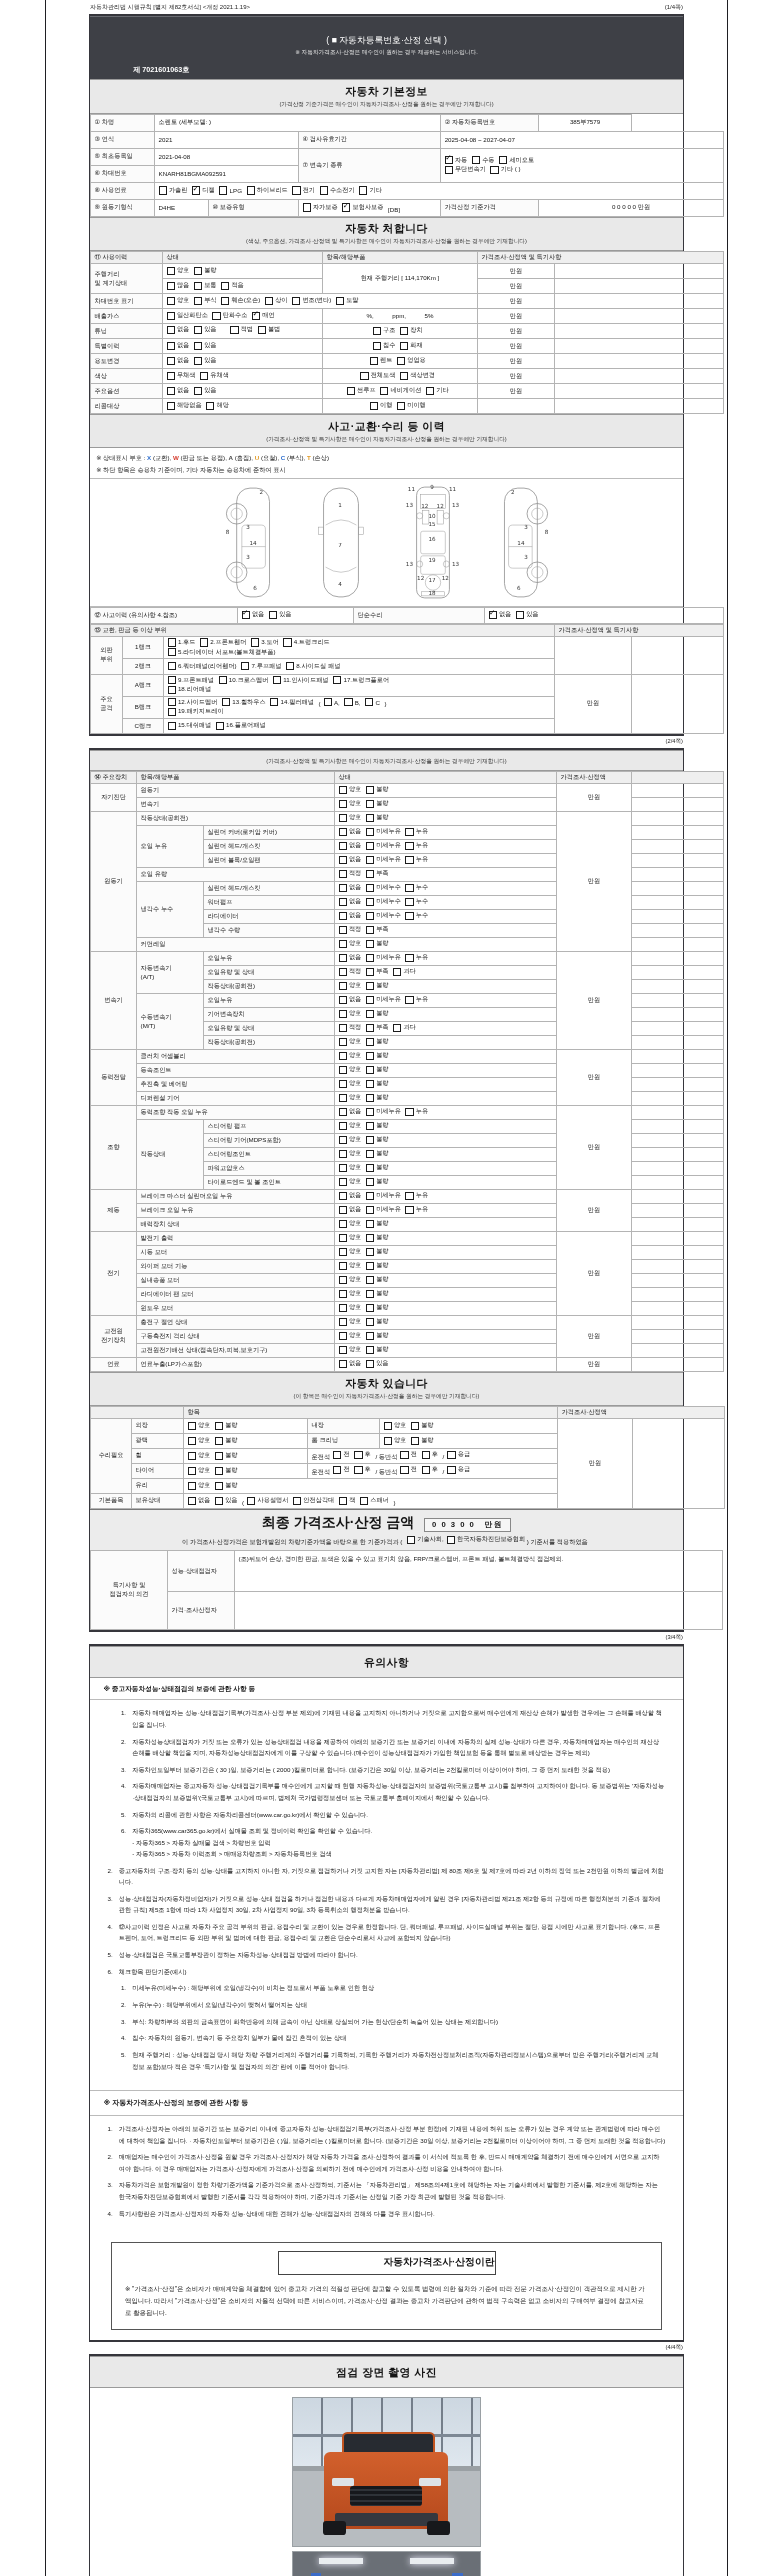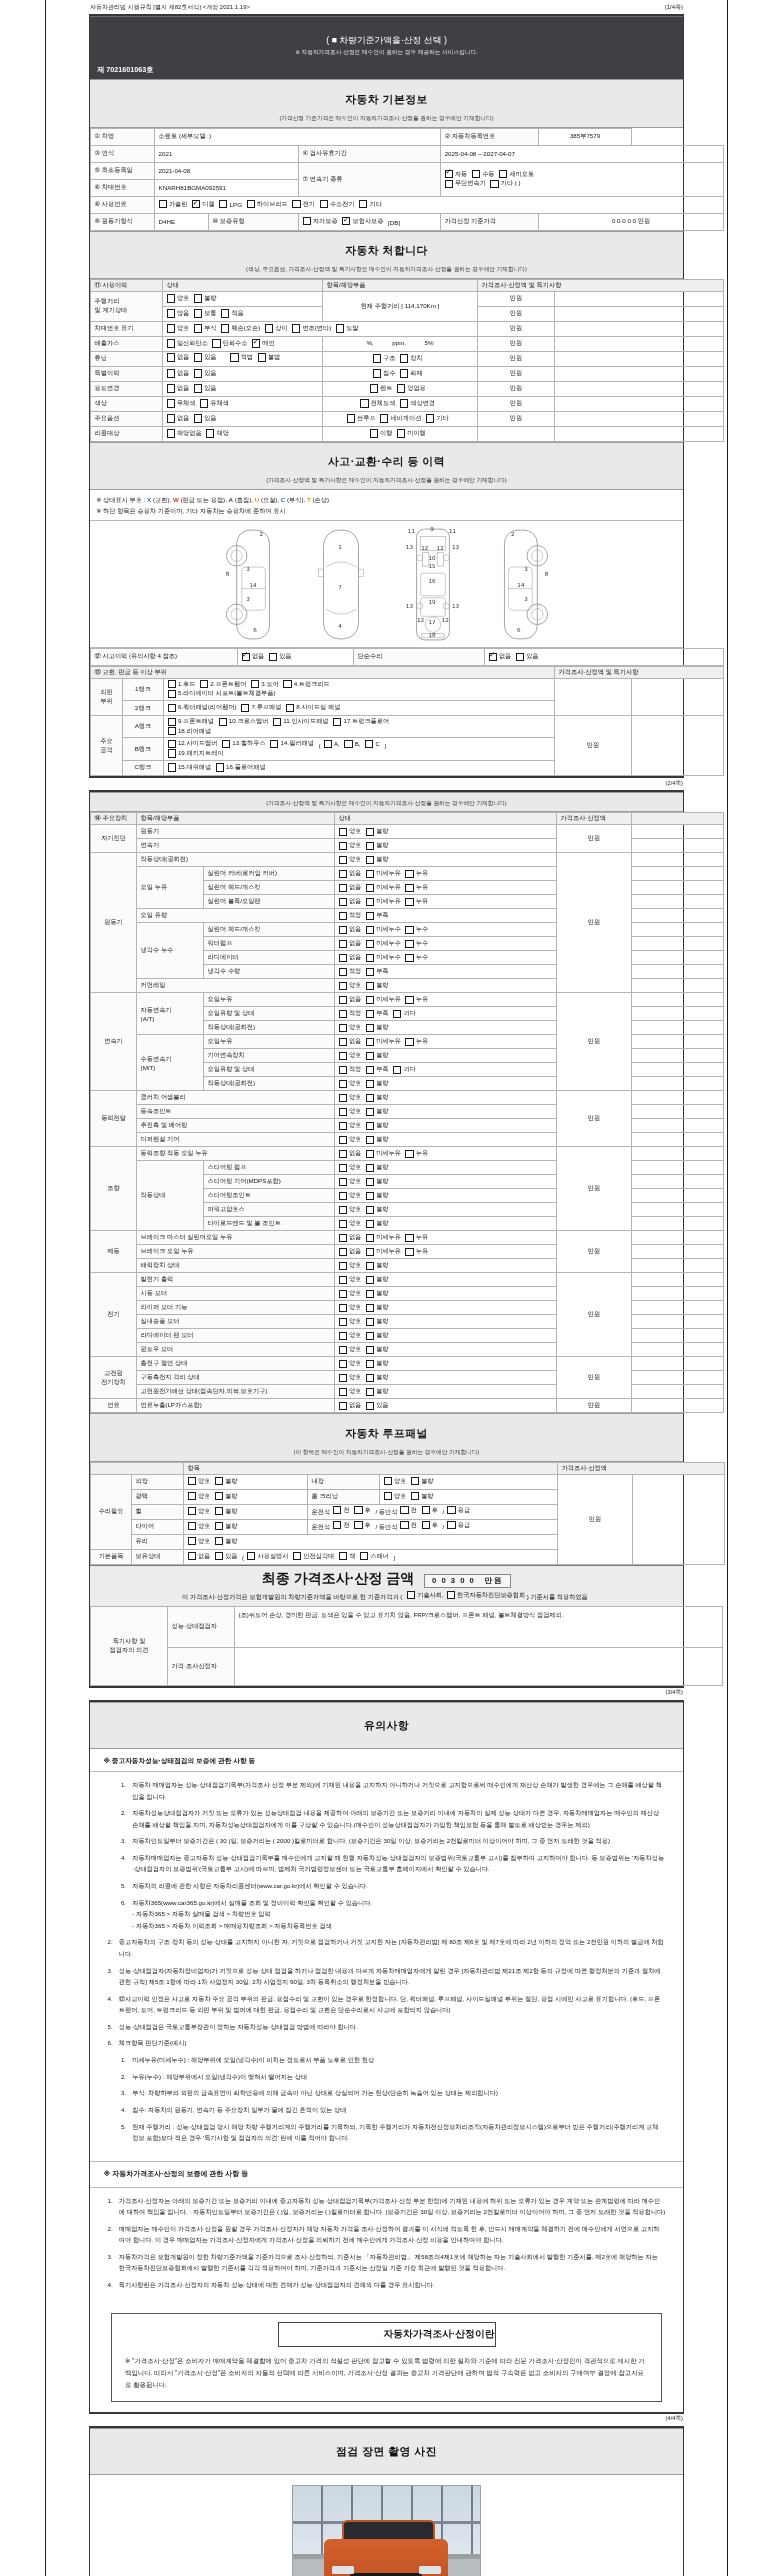--- a/index.html
+++ b/index.html
@@ -5,23 +5,23 @@
   html,body{margin:0;padding:0;background:#fff;}
   body{width:773px;font-family:"Liberation Sans","DejaVu Sans",sans-serif;color:#151515;}
   .sheet{margin:0 45px;border-left:1px solid #1f1f23;border-right:1px solid #1f1f23;min-height:2574px;box-sizing:border-box;padding:1.5px 43px 12.4px 43px;}
   .topline{display:flex;justify-content:space-between;font-size:6px;color:#222;padding:1.5px 1px 2.1px 1px;}
   .page{border:1.5px solid #36363c;border-top-width:2.6px;border-bottom-width:2.6px;background:#fff;}
   .pagemark{text-align:right;font-size:5.7px;padding:1.5px 1px 2.6px 1px;color:#222;}
   .dkhead{background:#3e4046;color:#fff;padding:13.4px 7.2px 4.1px 7.2px;border-top:1.5px solid #6a6c72;}
   .dkhead .ttl{text-align:center;font-size:15.5px;font-weight:bold;letter-spacing:1px;}
   .dkhead .sel{text-align:center;font-size:8.8px;margin-top:4.1px;}
   .dkhead .nt{text-align:center;font-size:5.7px;margin-top:2.6px;color:#e8e8e8;}
-  .dkhead .docno{font-size:7.2px;font-weight:bold;margin-top:8.2px;text-align:left;}
+  .dkhead .docno{font-size:7.2px;font-weight:bold;margin-top:8.2px;text-align:left;margin-left:36px;}
   .band{background:#e9e9e9;border-top:0.5px solid #9a9a9a;border-bottom:0.5px solid #9a9a9a;text-align:center;padding:4.6px 0 3.6px 0;}
-  .band h2{margin:8px;font-size:10.8px;font-weight:bold;letter-spacing:0.5px;}
+  .band h2{margin:0;font-size:10.8px;font-weight:bold;letter-spacing:0.5px;}
   .band .bsub{font-size:5.7px;margin-top:2.1px;color:#333;}
   table.t{width:100%;border-collapse:collapse;table-layout:fixed;}
   table.t td,table.t th{border:0.5px solid #b4b4b4;font-size:6.2px;padding:1px 3.6px;vertical-align:middle;word-break:break-all;}
   table.t th{background:#efefef;font-weight:normal;text-align:left;}
   td.lab{background:#fbfbfb;}
   td.ctr,th.ctr{text-align:center;}
   td.price{text-align:center;}
   td.pre{white-space:pre-line;}
   .tb-basic td{height:14px;font-size:6.4px;}
   .tb-overall td{height:12px;}
@@ -76,21 +76,21 @@
 
 <div class="sheet">
 
   <div class="topline">
     <span>자동차관리법 시행규칙 [별지 제82호서식] &lt;개정 2021.1.19&gt;</span>
     <span>(1/4쪽)</span>
   </div>
 
   <div class="page">
     <div class="dkhead">
-      <div class="sel">( ■ 차량기준가액을·산정 선택 )</div>
+      <div class="sel">( ■ 자동차등록번호·산정 선택 )</div>
       <div class="nt">※ 자동차가격조사·산정은 매수인이 원하는 경우 제공하는 서비스입니다.</div>
       <div class="docno">제 7021601063호</div>
     </div>
 
     <div class="band">
       <h2>자동차 기본정보</h2>
       <div class="bsub">(가격산정 기준가격은 매수인이 자동차가격조사·산정을 원하는 경우에만 기재합니다)</div>
     </div>
     <table class="t tb-basic">
       <colgroup>
@@ -1173,21 +1173,21 @@
                 <span class="cb"></span>
                 <span class="cbl">있음</span>
               </span></td>
             <td class="price" rowspan="1">만원</td>
             <td></td>
           </tr>
         </tbody>
     </table>
 
     <div class="band">
-      <h2>자동차 루프패널</h2>
+      <h2>자동차 있습니다</h2>
       <div class="bsub">(이 항목은 매수인이 자동차가격조사·산정을 원하는 경우에만 기재합니다)</div>
     </div>
     <table class="t tb-etc">
       <colgroup>
           <col style="width:41px">
           <col style="width:52px">
           <col style="width:124px">
           <col style="width:72px">
           <col style="width:178px">
           <col style="width:75px">

